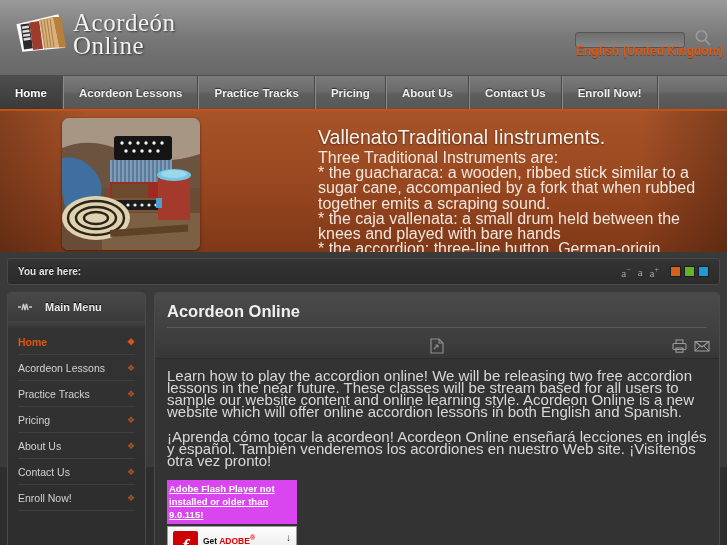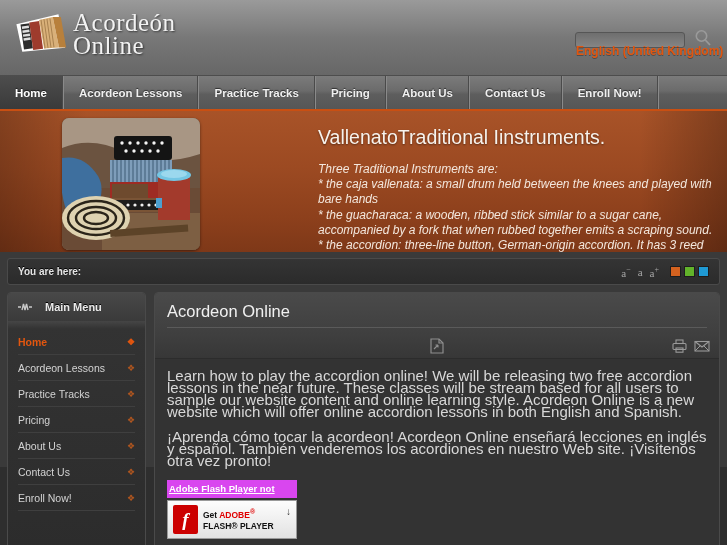--- a/index.html
+++ b/index.html
@@ -65,21 +65,21 @@
   .banner-photo {
     position: absolute; left: 62px; top: 7px; width: 138px; height: 132px;
     border-radius: 7px; box-shadow: 0 1px 3px rgba(0,0,0,.5);
     overflow: hidden; background: #5a4432;
   }
   .banner-text { position: absolute; left: 318px; top: 0; right: 6px; }
   .banner-title {
     color: #f7f2ec; font-size: 19.5px; line-height: 26px; padding-top: 13px;
     text-shadow: 0 1px 2px rgba(0,0,0,.45); white-space: nowrap;
   }
-  .banner-body { color: #f3e7dd; font-size: 12px; line-height: 15.2px; margin-top: 12px; font-style: italic; }
+  .banner-body { color: #f3e7dd; font-size: 16px; line-height: 15.2px; margin-top: 0; }
   .banner-body p { margin: 0; }
 
   
   .crumb-wrap { padding: 6px 7px 0 7px; }
   .crumb {
     height: 27px; display: flex; align-items: center; justify-content: space-between;
     background: linear-gradient(to bottom,#343434,#2b2b2b);
     border: 1px solid #4a4a4a; border-radius: 3px; padding: 0 10px;
   }
   .crumb-label { color: #e6e6e6; font-size: 10px; font-weight: bold; text-shadow: 0 -1px 0 #000; }
@@ -107,21 +107,21 @@
     display: flex; align-items: center; justify-content: space-between;
     height: 25px; color: #d3d3d3; font-size: 10.5px; text-decoration: none; cursor: pointer;
   }
   .menu a.active { color: #e2560f; font-weight: bold; }
   .arrow { color: #b0561f; font-size: 9px; }
   .menu a.active .arrow { color: #e2560f; }
 
   
   .content { flex: 1; background: #333; border: 1px solid #4a4a4a; border-radius: 4px; overflow: hidden; }
   .content-head { padding: 9px 12px 7px 12px; background: linear-gradient(to bottom,#4a4a4a,#3f3f3f); }
-  .content-title { color: #f0f0f0; font-size: 16.5px; font-weight: normal; }
+  .content-title { color: #f0f0f0; font-size: 16.5px; font-weight: bold; }
   .content-rule { height: 1px; background: #5a5a5a; margin: 6px 0 0 0; }
   .content-toolbar {
     height: 24px; position: relative; background: linear-gradient(to bottom,#3f3f3f,#373737);
     border-bottom: 1px solid #2c2c2c;
   }
   .tool-center { position: absolute; left: 50%; top: 3px; transform: translateX(-50%); cursor: pointer; }
   .tool-right { position: absolute; right: 9px; top: 4px; display: flex; gap: 7px; }
   .content-body { padding: 11px 12px 10px 12px; }
   .content-body p { color: #d8d8d8; font-size: 15px; line-height: 12px; margin-bottom: 13px; }
 
@@ -258,22 +258,22 @@
           <ellipse cx="34" cy="100" rx="20" ry="11"></ellipse>
           <ellipse cx="34" cy="100" rx="12" ry="6"></ellipse>
         </g>
         <rect x="48" y="112" width="78" height="7" transform="rotate(-4 48 112)" fill="#5c4328"></rect>
       </svg>
     </div>
     <div class="banner-text">
       <div class="banner-title">VallenatoTraditional Iinstruments.</div>
       <div class="banner-body">
         <p>Three Traditional Instruments are:</p>
+        <p>* the guacharaca: a wooden, ribbed stick similar to a sugar cane, accompanied by a fork that when rubbed together emits a scraping sound.</p>
         <p>* the caja vallenata: a small drum held between the knees and played with bare hands</p>
-        <p>* the guacharaca: a wooden, ribbed stick similar to a sugar cane, accompanied by a fork that when rubbed together emits a scraping sound.</p>
         <p>* the accordion: three-line button, German-origin accordion. It has 3 reed per note and it comes in different tones, ADG, GCF, BbEbAb "5 Letras".</p>
       </div>
     </div>
   </div>
 
   <div class="crumb-wrap">
     <div class="crumb">
       <div class="crumb-label">You are here:</div>
       <div class="crumb-tools">
         <span class="fsize"><span>a</span><sup>−</sup></span>
@@ -376,20 +376,21 @@
             </svg>
           </span>
         </span>
       </div>
       <div class="content-body">
         <p>Learn how to play the accordion online! We will be releasing two free accordion lessons in the near future. These classes will be stream based for all users to sample our website content and online learning style. Acordeon Online is a new website which will offer online accordion lessons in both English and Spanish.</p>
         <p>¡Aprenda cómo tocar la acordeon! Acordeon Online enseñará lecciones en inglés y español. También venderemos los acordiones en nuestro Web site. ¡Visítenos otra vez pronto!</p>
         <div class="flash-box">
           <div class="flash-alert">
             <div>Adobe Flash Player not</div>
+            <div>installed or older than 9.0.115!</div>
           </div>
           <div class="flash-btn">
             <span class="flash-logo">f</span>
             <span class="flash-txt">
               <div><span>Get </span><span class="adobe">ADOBE</span><sup class="adobe">®</sup></div>
               <div>FLASH® PLAYER</div>
             </span>
             <span class="dl-arrow">↓</span>
           </div>
         </div>

